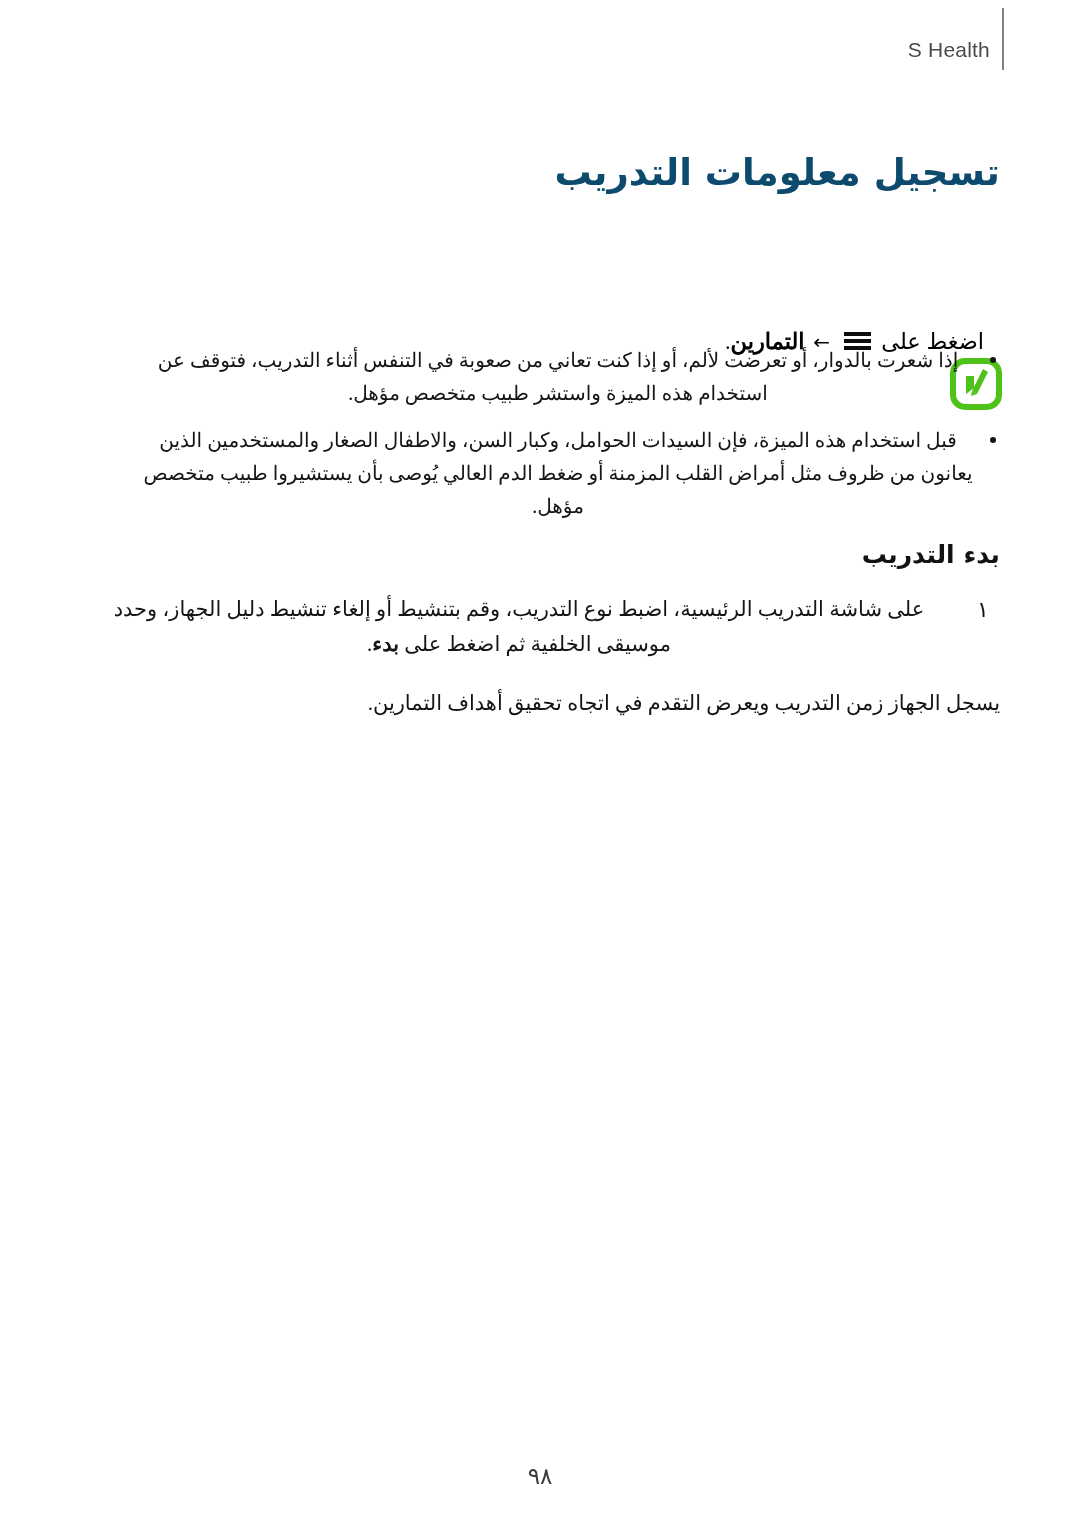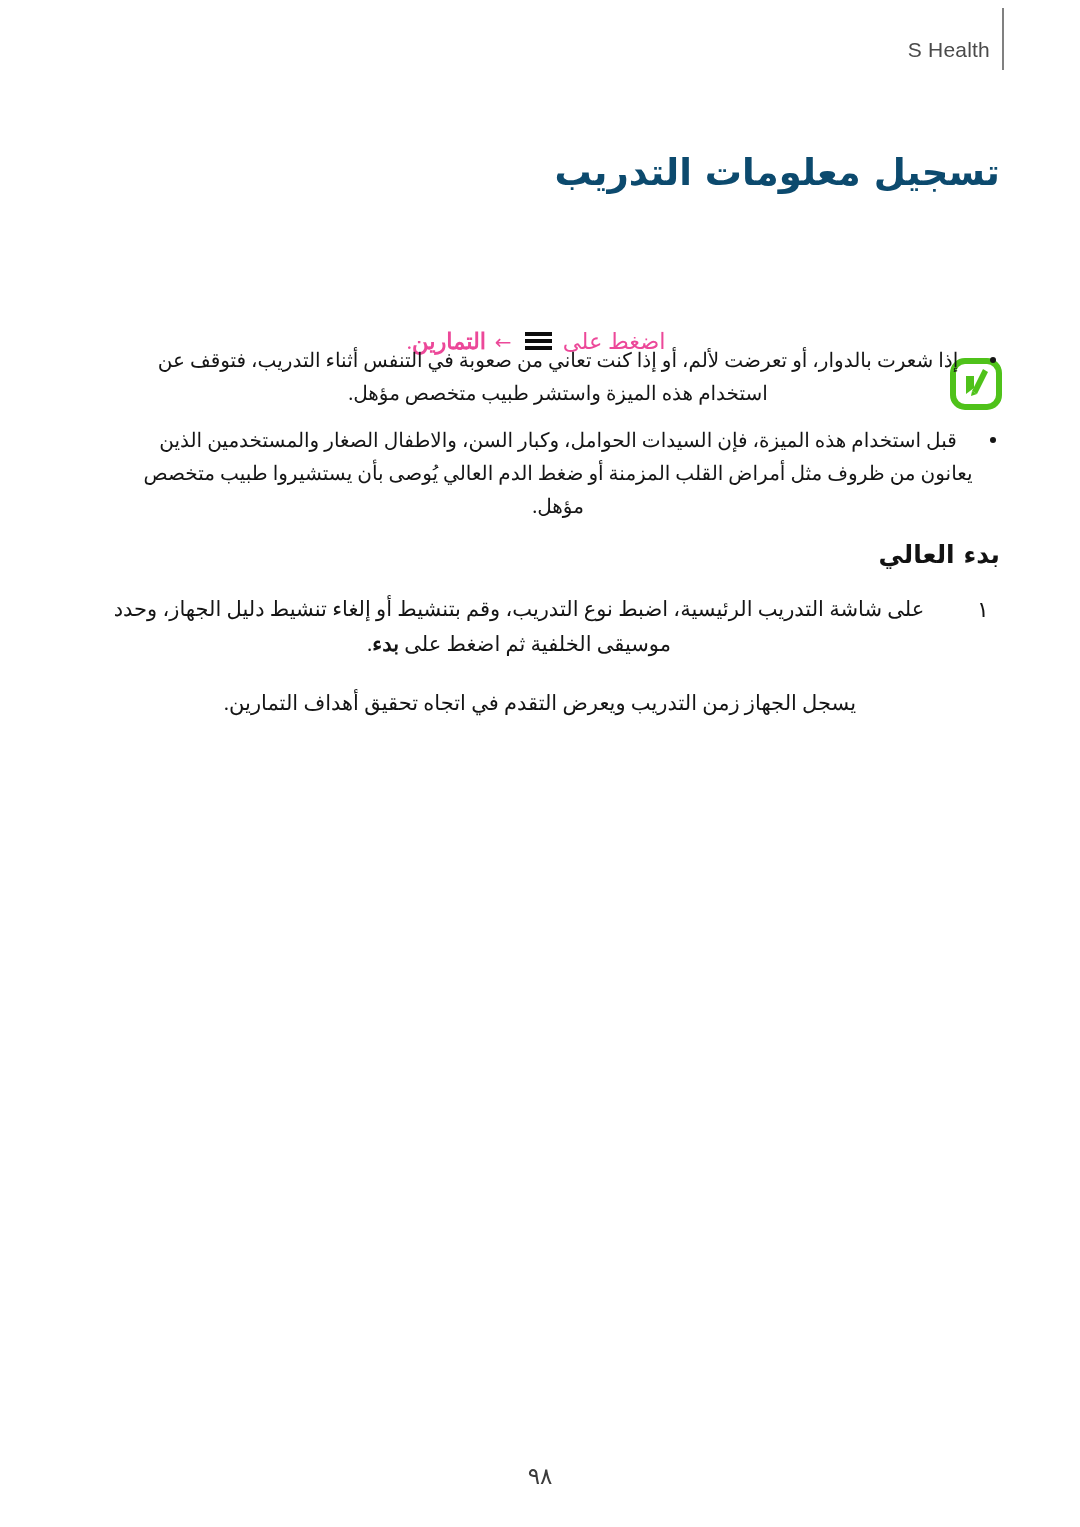--- a/index.html
+++ b/index.html
@@ -81,26 +81,26 @@
     direction: ltr;
     unicode-bidi: embed;
     font-family: "Liberation Sans", "DejaVu Sans", sans-serif;
     font-size: 22px;
   }
 
   
   .tap-line {
     position: absolute;
     top: 302px;
-    right: 84px;
-    width: 920px;
-    text-align: center;
+    right: 96px;
+    width: 920px;
+    text-align: right;
     font-size: 22.5px;
     line-height: 34px;
-    color: #ec4899;
+    color: #000000;
   }
   .bold-term { font-weight: bold; }
   .menu-glyph {
     display: inline-block;
     width: 27px;
     height: 19px;
     vertical-align: -2px;
     margin: 0 5px;
     position: relative;
   }
@@ -200,21 +200,21 @@
     text-align: center;
     font-size: 22px;
     color: #151515;
   }
 
   .closing-note {
     position: absolute;
     top: 665px;
     right: 80px;
     width: 920px;
-    text-align: center;
+    text-align: right;
     font-size: 21px;
     line-height: 35px;
     color: #151515;
   }
 
   
   .page-number {
     position: absolute;
     bottom: 38px;
     left: 0;
@@ -261,21 +261,21 @@
         <span class="dot"></span>
         <span>إذا شعرت بالدوار، أو تعرضت لألم، أو إذا كنت تعاني من صعوبة في التنفس أثناء التدريب، فتوقف عن استخدام هذه الميزة واستشر طبيب متخصص مؤهل.</span>
       </li>
       <li>
         <span class="dot"></span>
         <span>قبل استخدام هذه الميزة، فإن السيدات الحوامل، وكبار السن، والاطفال الصغار والمستخدمين الذين يعانون من ظروف مثل أمراض القلب المزمنة أو ضغط الدم العالي يُوصى بأن يستشيروا طبيب متخصص مؤهل.</span>
       </li>
     </ul>
   </div>
 
-  <h2 class="sub-heading">بدء العالي</h2>
+  <h2 class="sub-heading">بدء التدريب</h2>
 
   <ol class="steps">
     <li>
       <span class="num">١</span>
       <span>على شاشة التدريب الرئيسية، اضبط نوع التدريب، وقم بتنشيط أو إلغاء تنشيط دليل الجهاز، وحدد موسيقى الخلفية ثم اضغط على </span><span class="bold-term">بدء</span><span>.</span>
     </li>
   </ol>
 
   <p class="closing-note">يسجل الجهاز زمن التدريب ويعرض التقدم في اتجاه تحقيق أهداف التمارين.</p>
 

